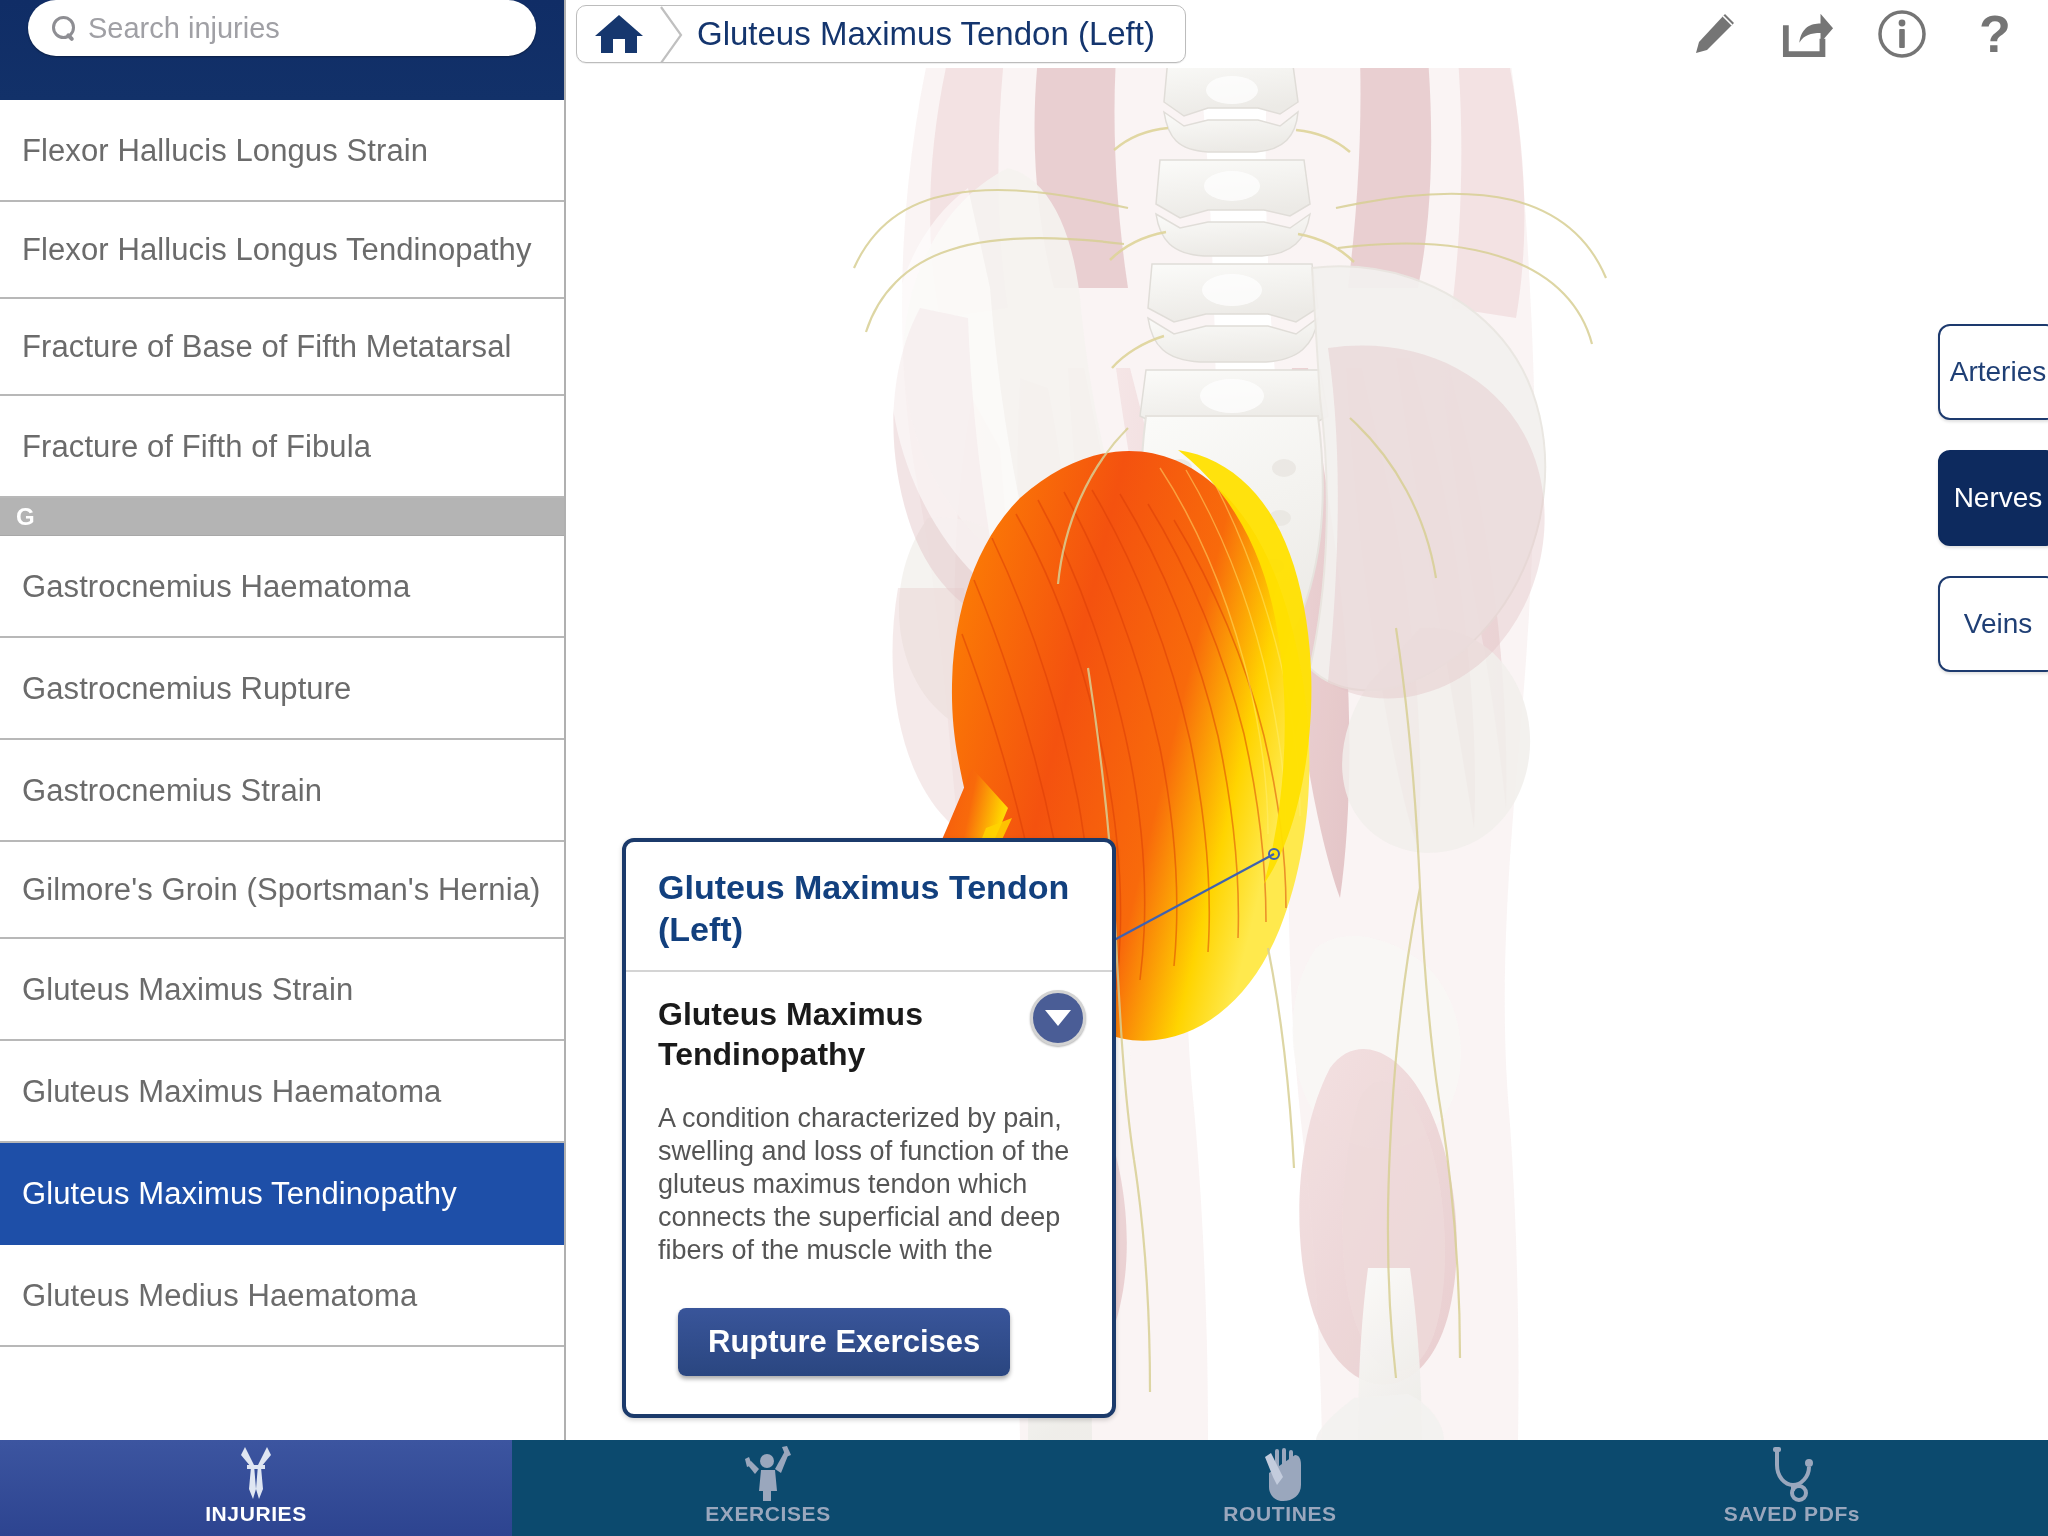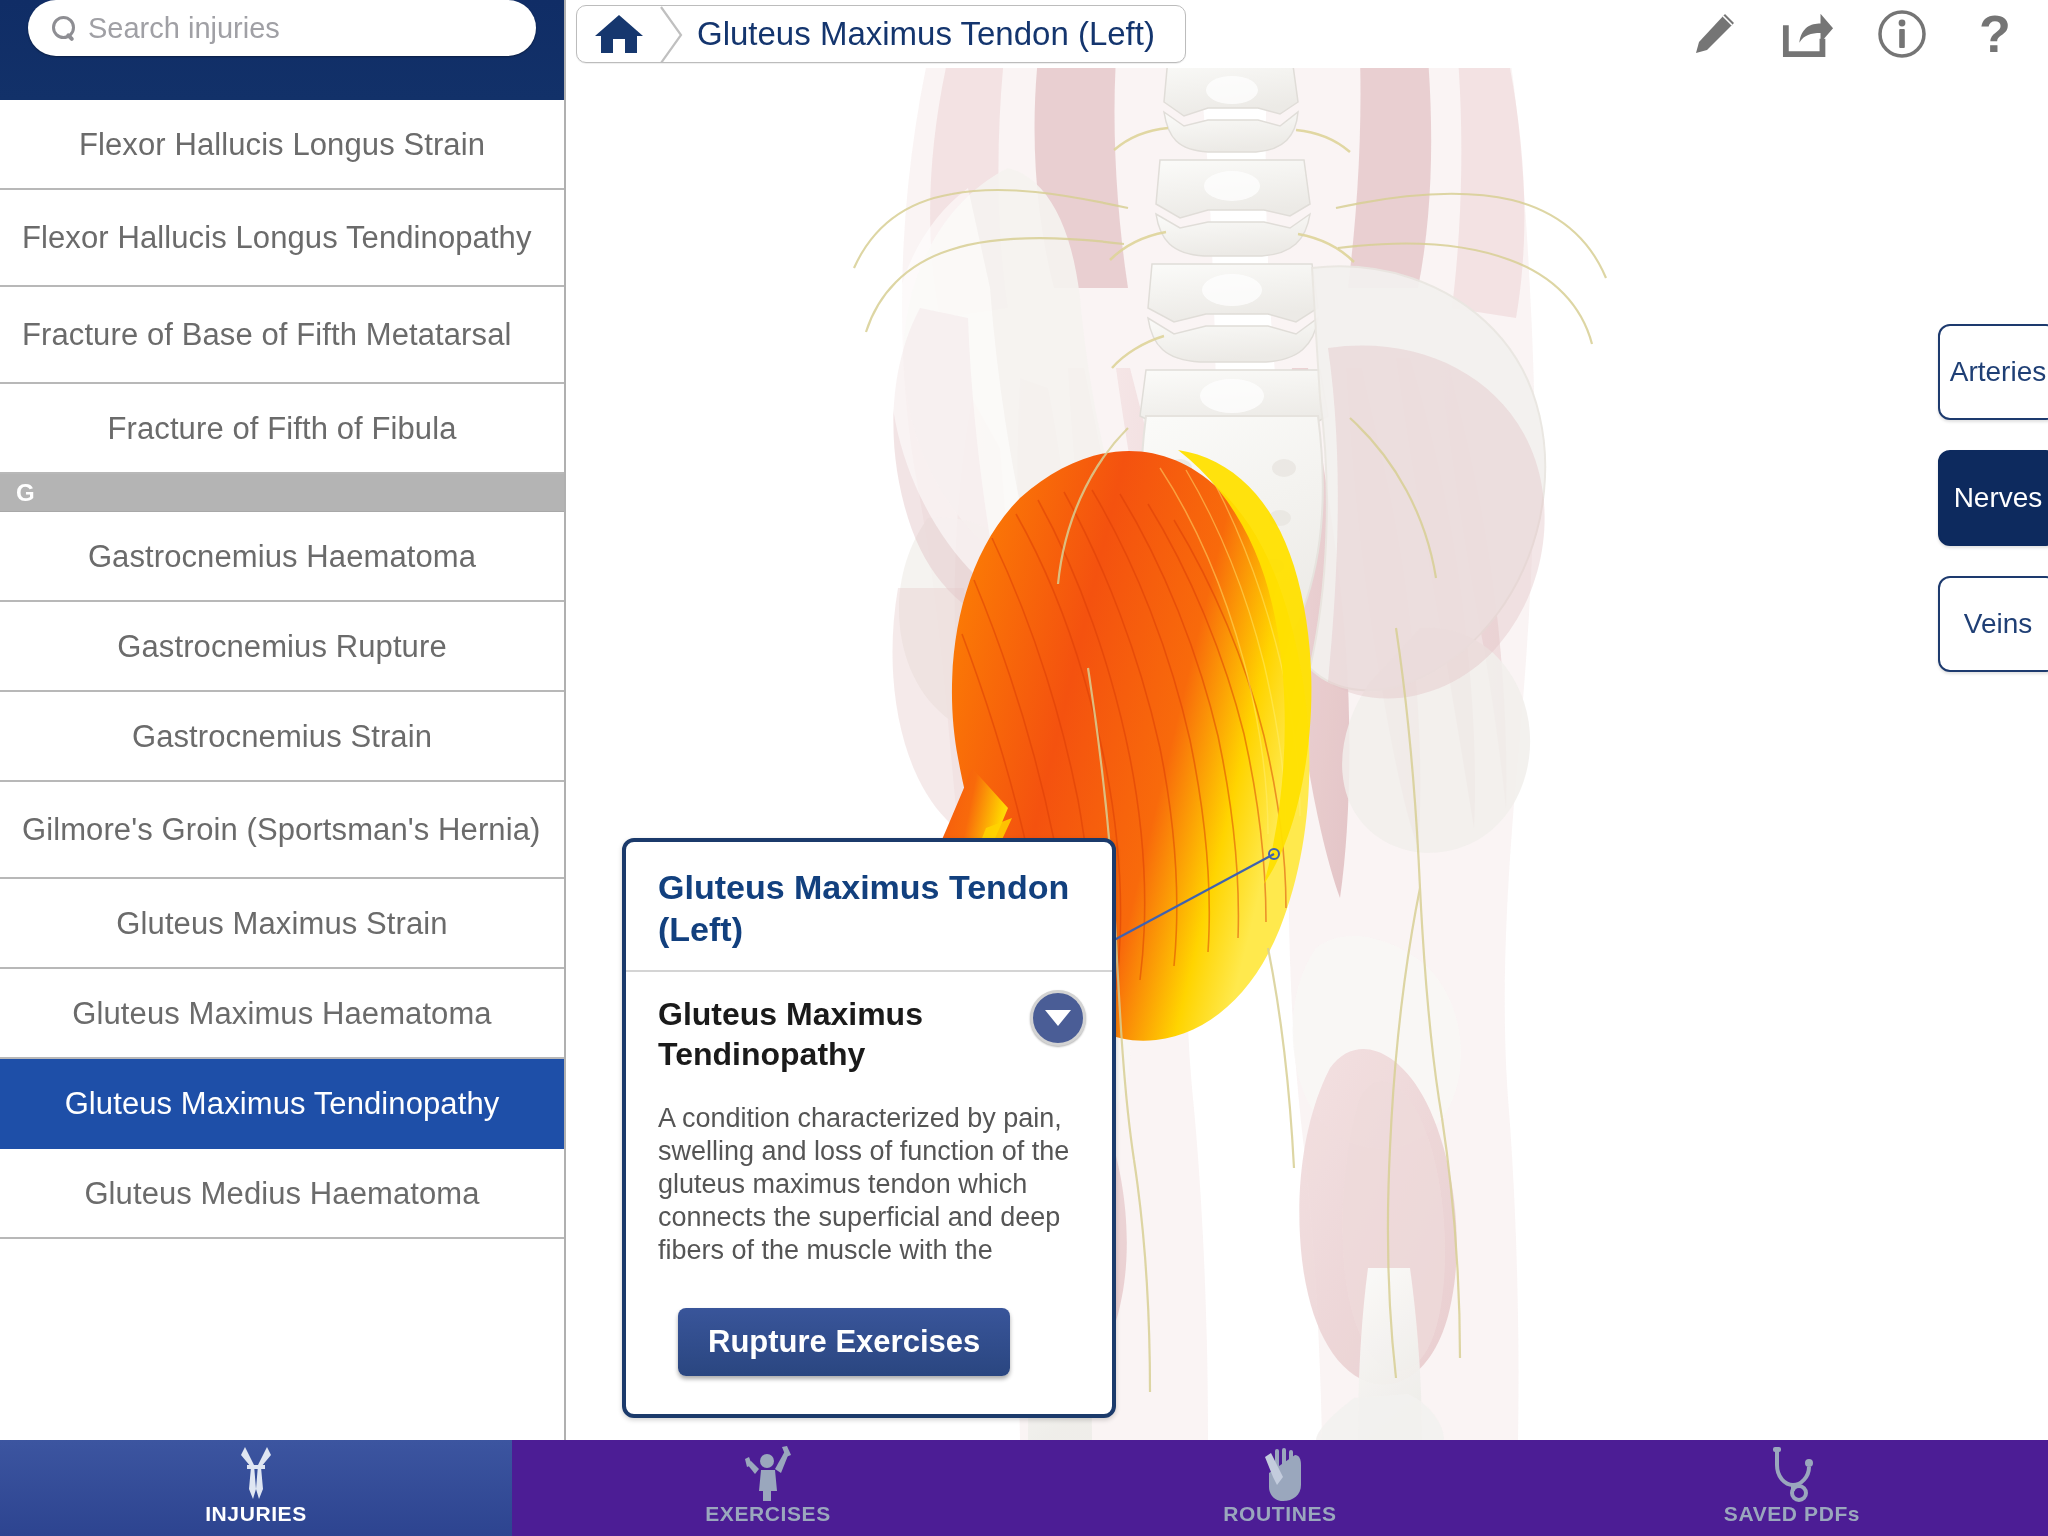--- a/index.html
+++ b/index.html
@@ -63,21 +63,21 @@
   .inj-row {
     border-bottom: 2px solid #b8b8b8;
     display: flex; align-items: center;
     padding: 0 22px;
     background: #fff;
     color: #6b6b6b;
     font-size: 31px;
     line-height: 39px;
     letter-spacing: .1px;
   }
-  .inj-row.h1 { height: 90px; justify-content: center; }
+  .inj-row.h1 { height: 102px; }
   .inj-row.two { height: 97px; }
   .inj-row.selected {
     background: #1e4fa8;
     color: #ffffff;
     border-bottom-color: #1e4fa8;
   }
   .section-hdr {
     height: 38px;
     background: #b4b4b4;
     color: #ffffff;
@@ -196,21 +196,21 @@
     padding: 16px 30px;
     border: none; border-radius: 8px;
     box-shadow: 0 3px 4px rgba(0,0,0,.33);
     font-family: "Liberation Sans", sans-serif;
   }
   #leader { position: absolute; left: 568px; top: 68px; width: 1480px; height: 1372px; pointer-events: none; z-index: 14; }
 
   
   #tabbar {
     position: absolute; left: 0; bottom: 0; width: 2048px; height: 96px;
-    background: #4c1d95; display: flex;
+    background: #0c4a6e; display: flex;
   }
   .tab {
     flex: 1; position: relative;
     display: flex; flex-direction: column; align-items: center; justify-content: flex-start;
     padding-top: 6px;
     color: #9aa7bd; font-size: 21px; font-weight: bold; letter-spacing: .6px;
   }
   .tab.active { background: linear-gradient(180deg,#3c55a0 0%,#2d4490 100%); color: #ffffff; }
   .tab .tlabel { position: absolute; bottom: 10px; }
   .tab .ticonwrap { height: 56px; display: flex; align-items: center; }

